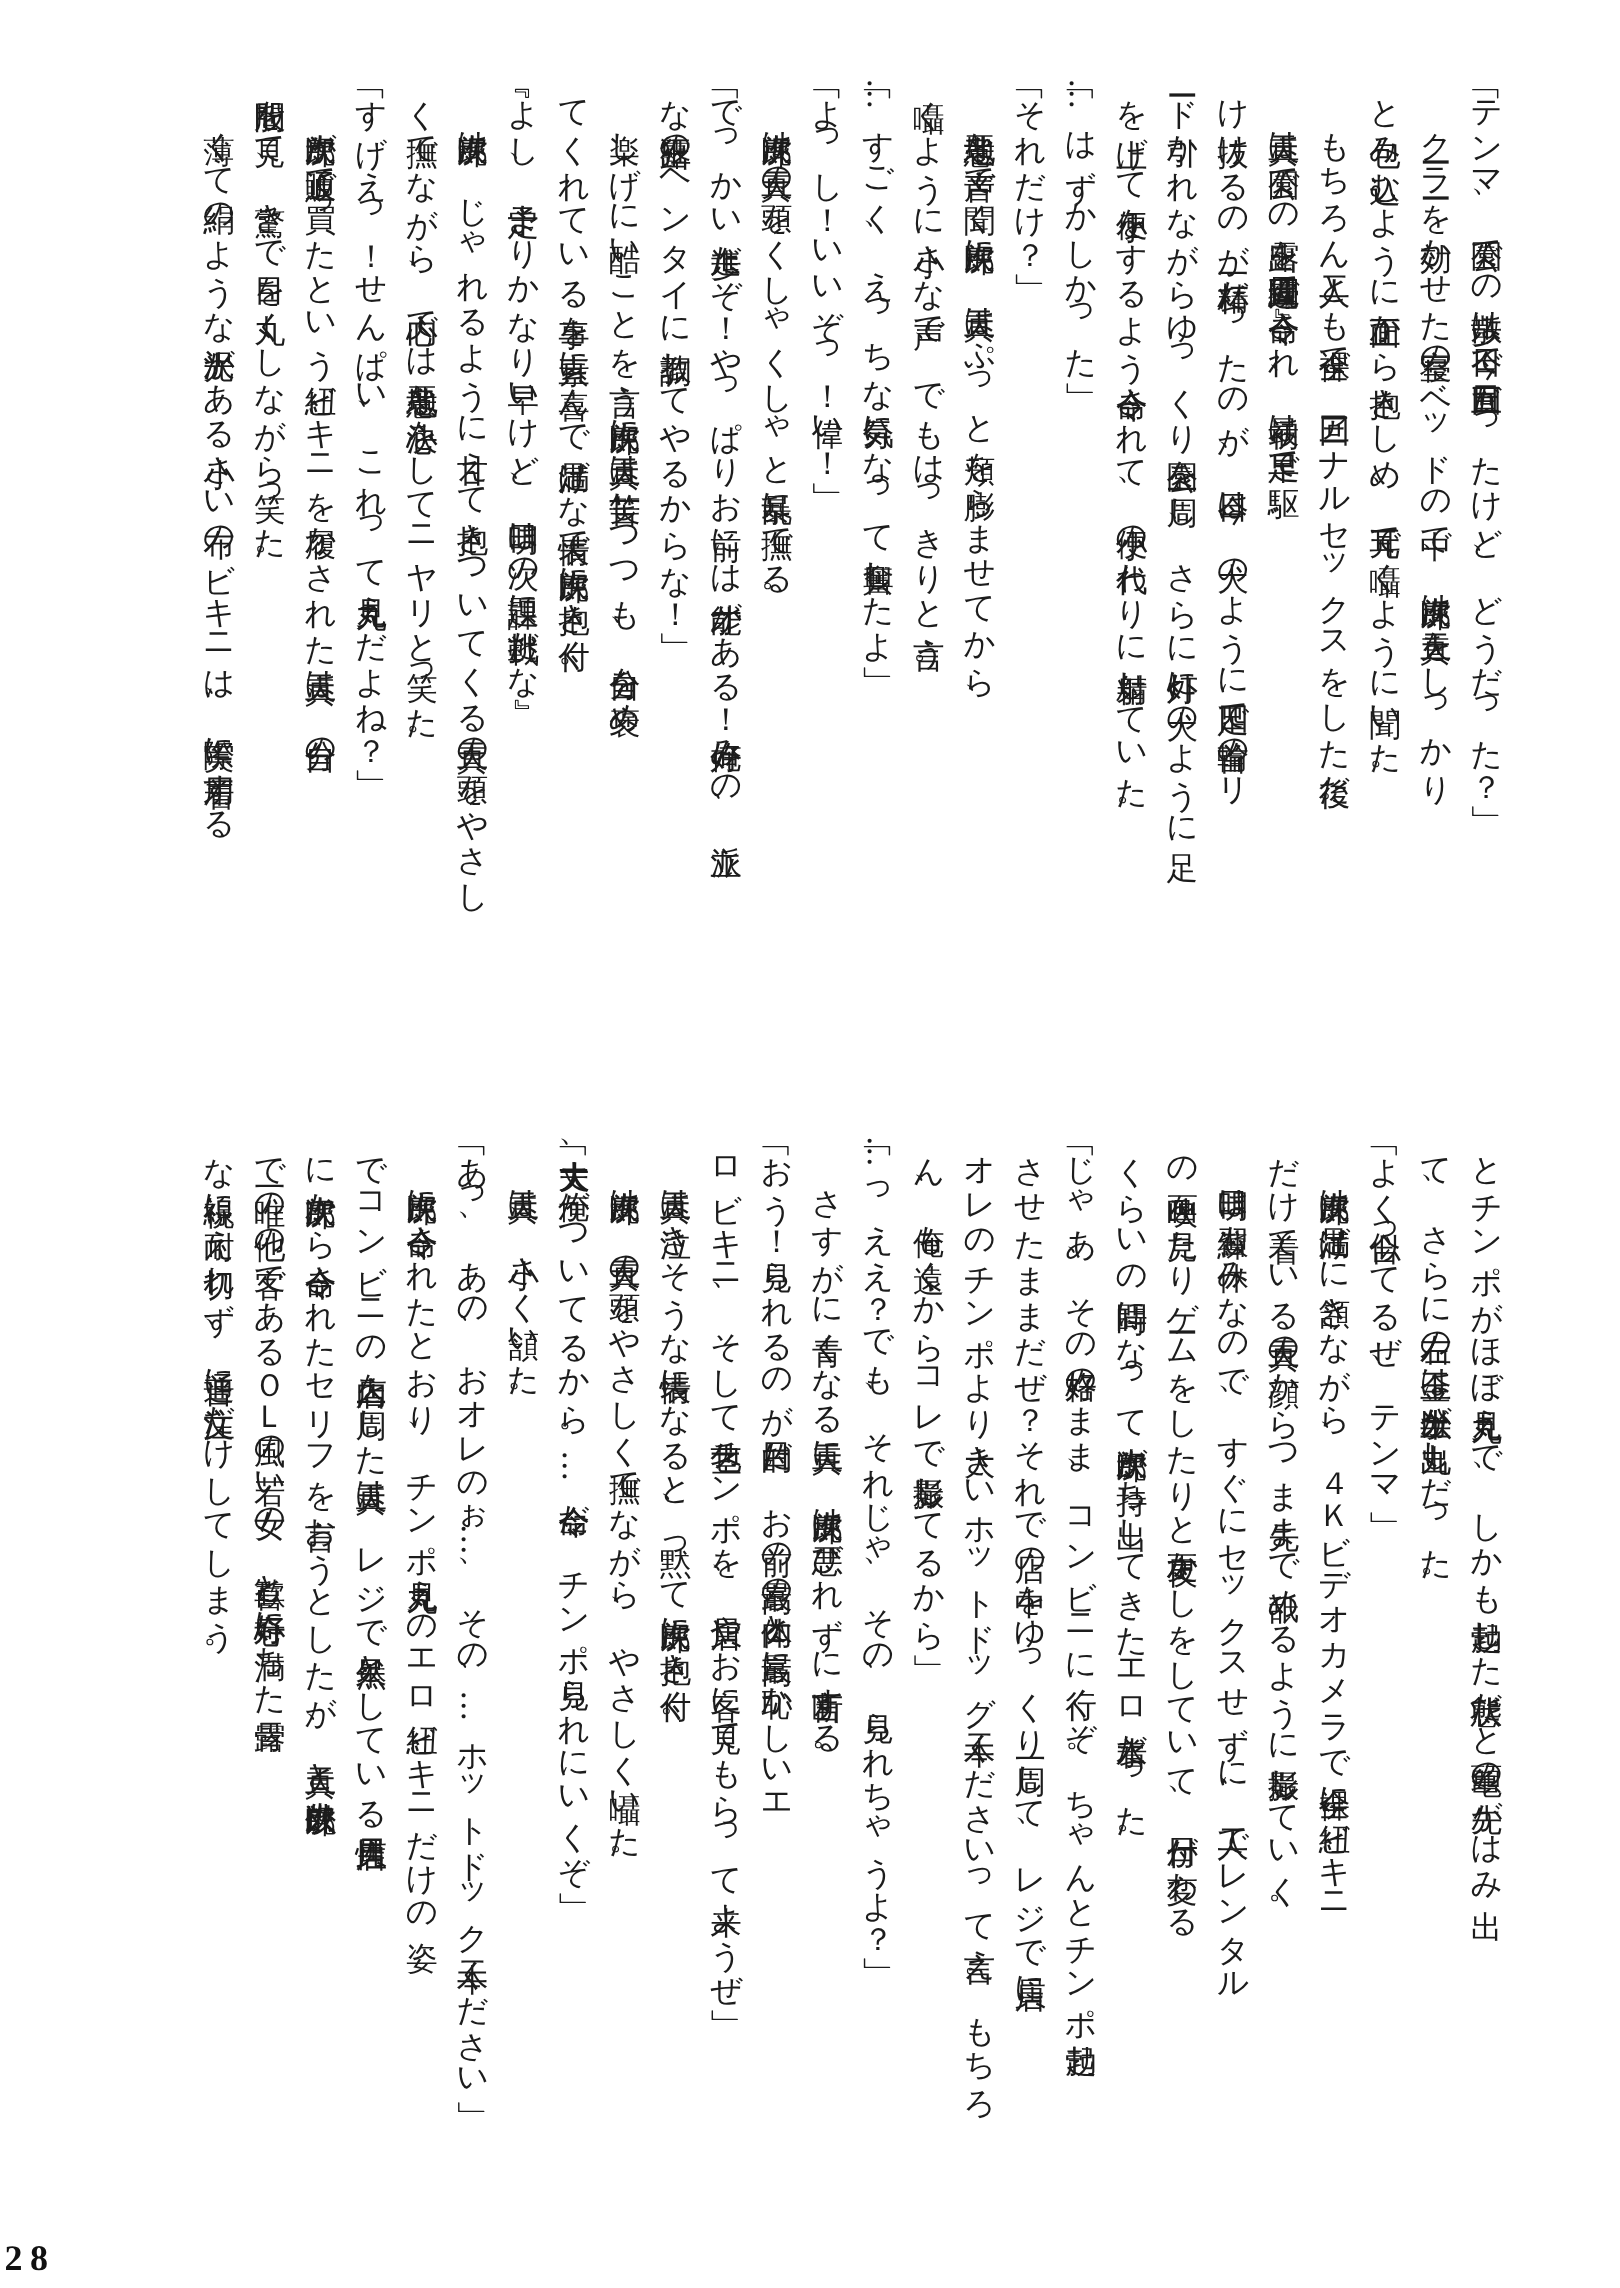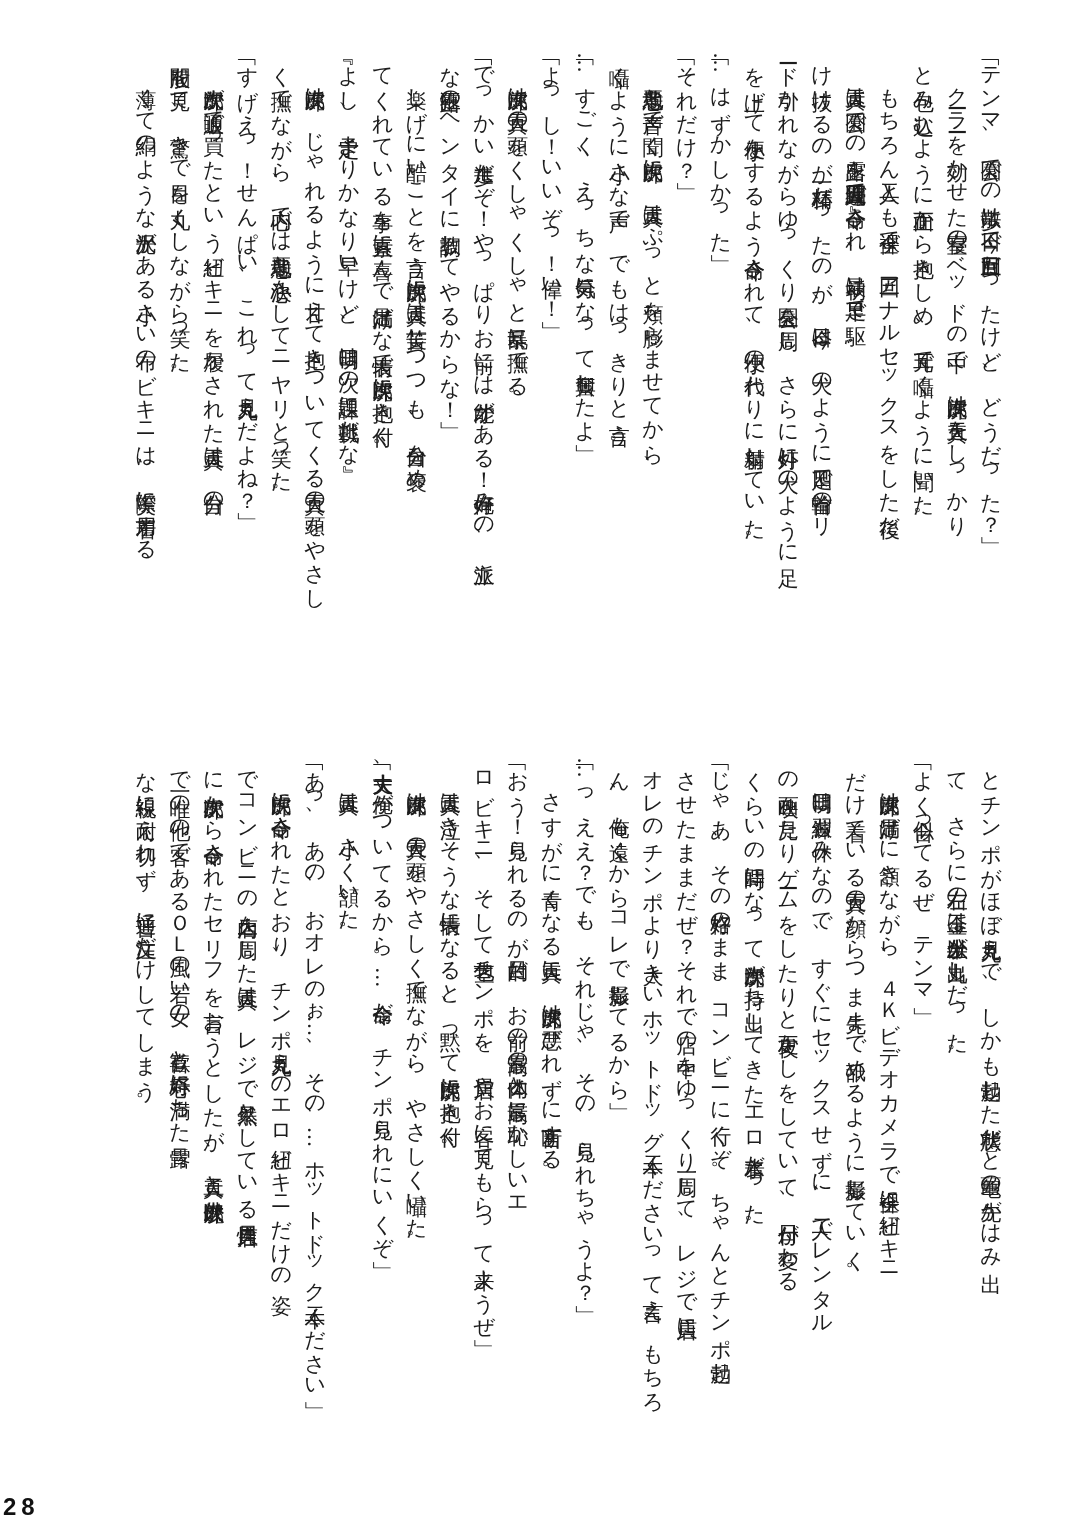--- a/index.html
+++ b/index.html
@@ -28,21 +28,21 @@
   }
   #block-top    { top: 52px; }
   #block-bottom { top: 757px; }
   .vblock .tline {
     white-space: nowrap;
   }
   #page-number {
     position: absolute;
     left: 3px;
     top: 1493px;
-    font-family: Liberation Sans, sans-serif;
+    font-family: Liberation Serif, serif;
     font-weight: bold;
     font-size: 24px;
     letter-spacing: 5px;
     color: #111111;
   }
 </style>
 </head>
 <body>
 
 <div id="page">

